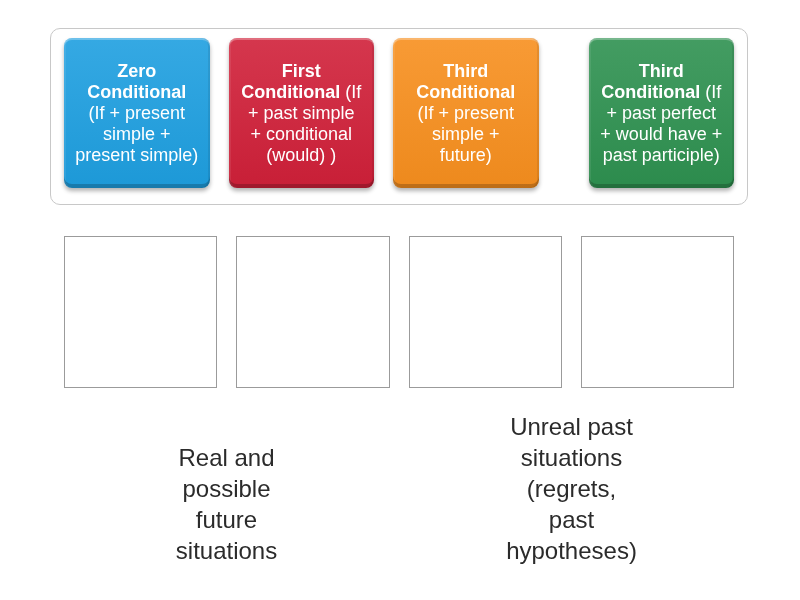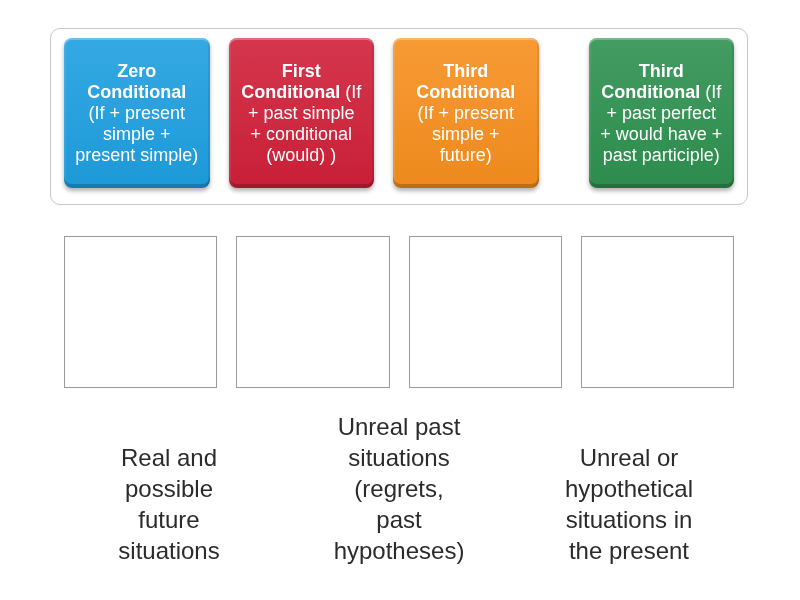--- a/index.html
+++ b/index.html
@@ -144,19 +144,15 @@
   <div class="labels">
     <div class="label">Real and
 possible
 future
 situations</div>
     <div class="label">Unreal past
 situations
 (regrets,
 past
 hypotheses)</div>
-    <div class="label">Unreal or
-hypothetical
-situations in
-the present</div>
   </div>
 
 </div>
 
 </body></html>

